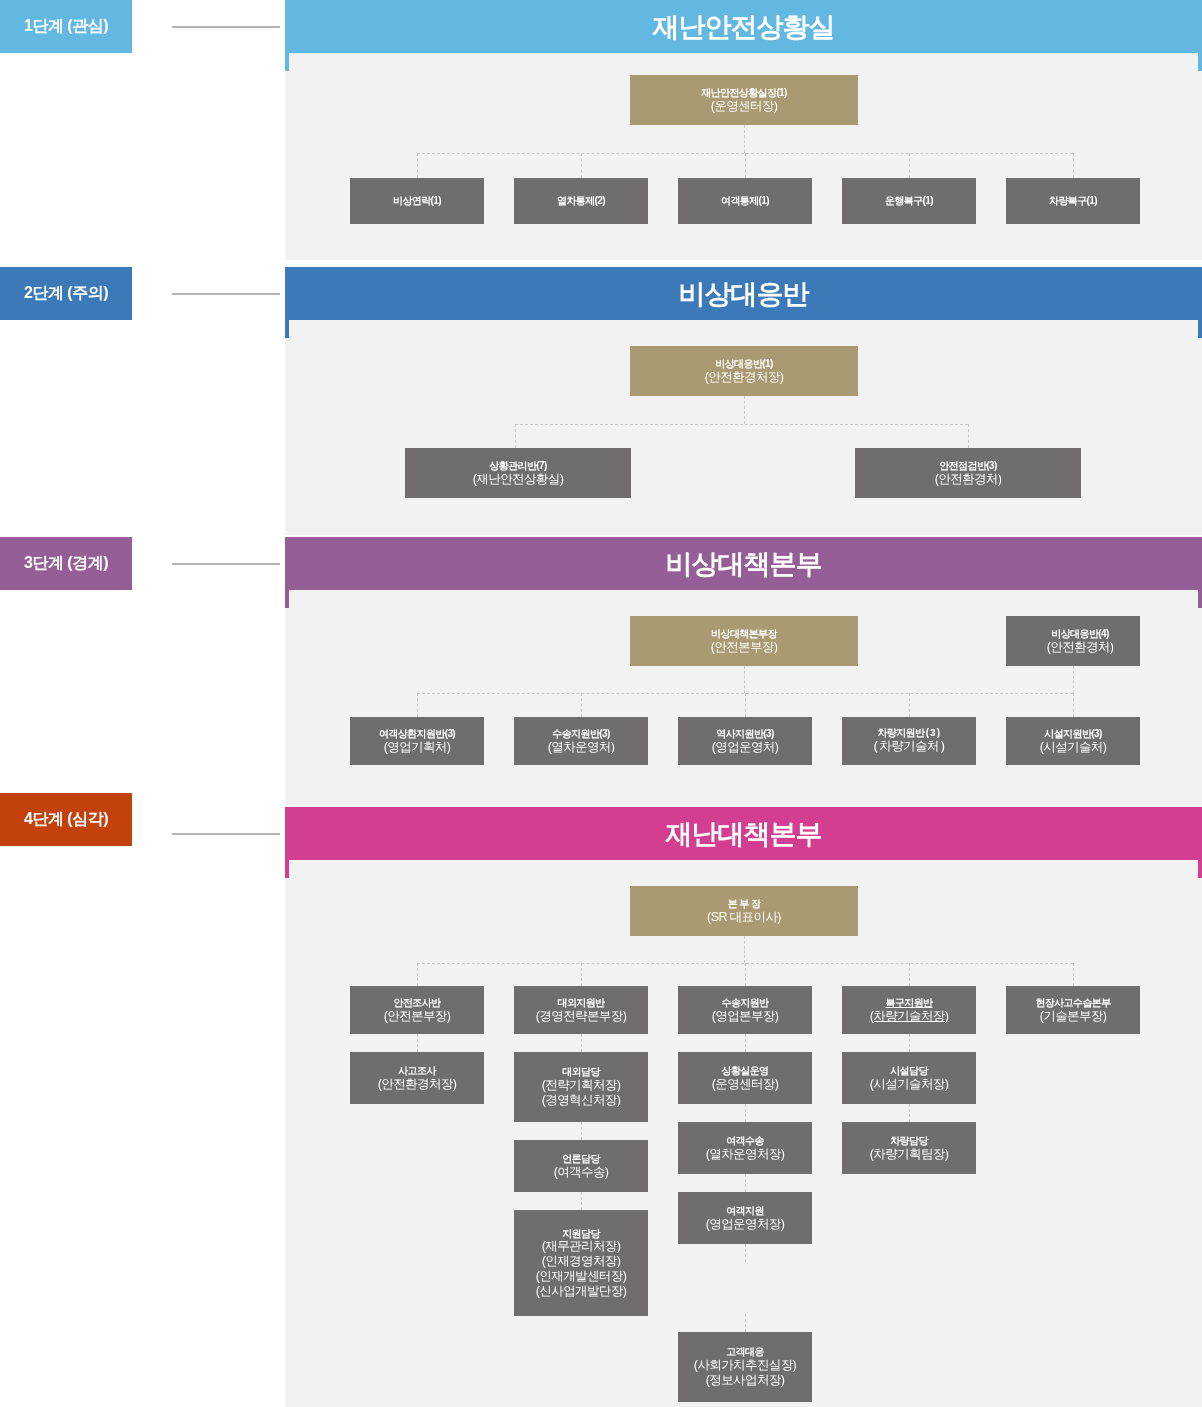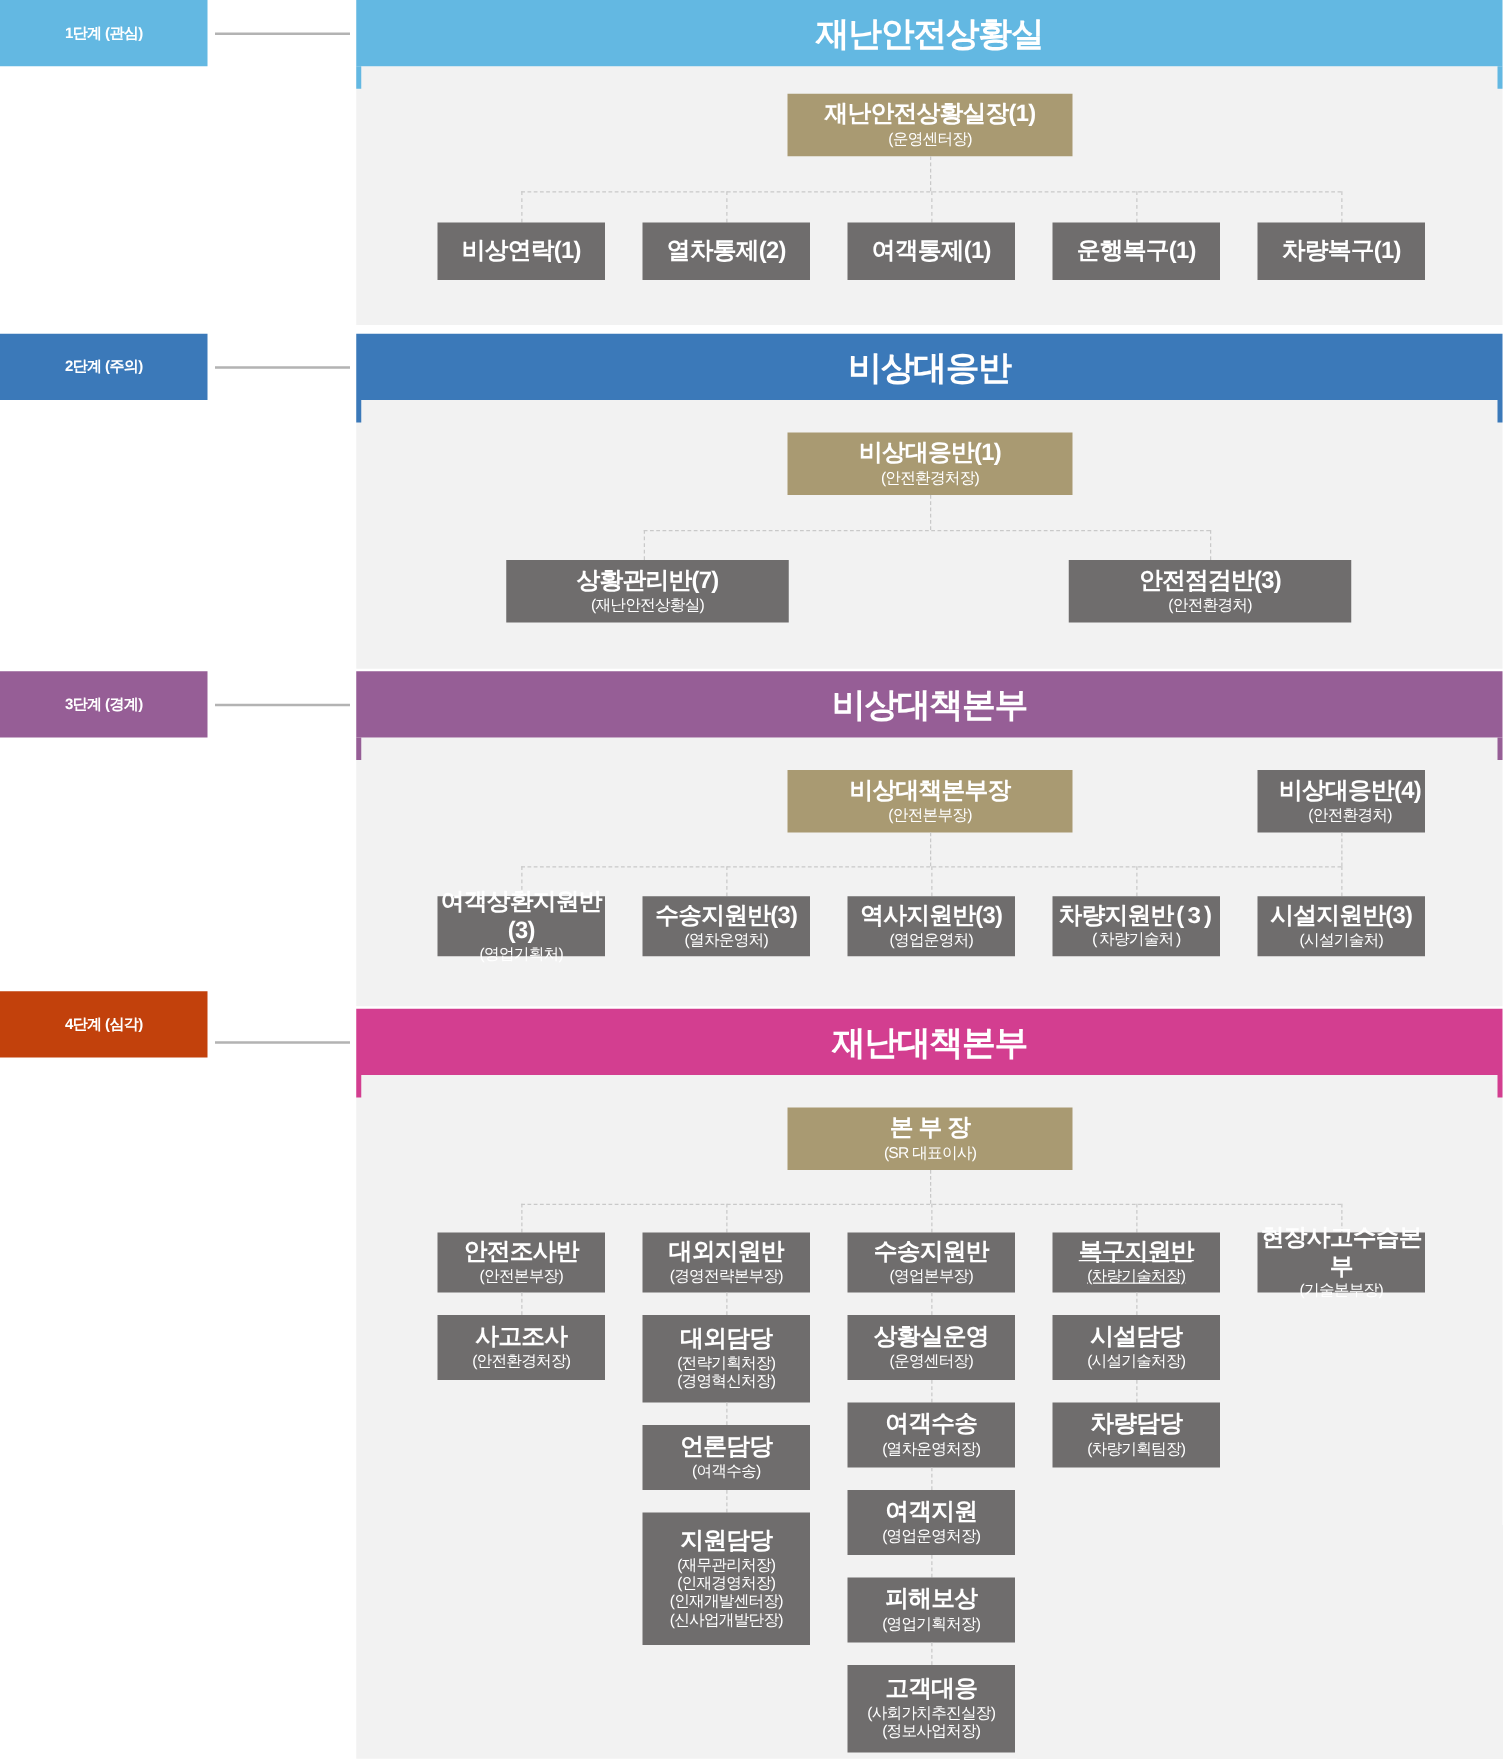--- a/index.html
+++ b/index.html
@@ -9,23 +9,23 @@
     background:#ffffff;
     font-family:"Liberation Sans","DejaVu Sans",sans-serif;
     overflow:hidden;
     position:relative;
   }
   .chart{position:relative;width:1202px;height:1407px;}
 
   
   .stage-chip{
     position:absolute;left:0;
-    width:166px;height:53px;
+    width:132px;height:53px;
     display:flex;align-items:center;justify-content:center;
-    color:#ffffff;font-size:12px;font-weight:bold;
+    color:#ffffff;font-size:16px;font-weight:bold;
     letter-spacing:-0.5px;
     box-sizing:border-box;
   }
   
   .chip-line{
     position:absolute;
     height:2px;background:#b3b3b3;
     left:172px;width:108px;
   }
 
@@ -51,21 +51,21 @@
   .node{
     position:absolute;
     box-sizing:border-box;
     display:flex;flex-direction:column;
     align-items:center;justify-content:center;
     color:#ffffff;
     text-align:center;
     letter-spacing:-0.6px;
     line-height:1.18;
   }
-  .node .t1{font-size:19px;font-weight:bold;}
+  .node .t1{font-size:10px;font-weight:bold;}
   .node .t2{font-size:12.5px;font-weight:normal;}
   .node.gold{background:#a99a72;}
   .node.gray{background:#6f6d6d;}
 
   
   .vline{position:absolute;width:0;border-left:1px dashed #c9c9c9;}
   .hline{position:absolute;height:0;border-top:1px dashed #c9c9c9;}
 </style>
 </head>
 <body>
@@ -227,24 +227,20 @@
     <div class="node gray" style="left: 678px; top: 1122px; width: 134px; height: 52px;">
       <div class="t1">여객수송</div>
       <div class="t2">(열차운영처장)</div>
     </div>
     <div class="vline" style="left: 745px; top: 1174px; height: 18px;"></div>
     <div class="node gray" style="left: 678px; top: 1192px; width: 134px; height: 52px;">
       <div class="t1">여객지원</div>
       <div class="t2">(영업운영처장)</div>
     </div>
     <div class="vline" style="left: 745px; top: 1244px; height: 18px;"></div>
-    <div class="node gray" style="left: 678px; top: 1262px; width: 134px; height: 52px;">
-      <div class="t1">피해보상</div>
-      <div class="t2">(영업기획처장)</div>
-    </div>
     <div class="vline" style="left: 745px; top: 1314px; height: 18px;"></div>
     <div class="node gray" style="left: 678px; top: 1332px; width: 134px; height: 70px;">
       <div class="t1">고객대응</div>
       <div class="t2">(사회가치추진실장)</div>
       <div class="t2">(정보사업처장)</div>
     </div>
     <div class="vline" style="left: 909px; top: 963px; height: 23px;"></div>
     <div class="node gray" style="left: 842px; top: 986px; width: 134px; height: 48px; text-decoration: underline;">
       <div class="t1">복구지원반</div>
       <div class="t2">(차량기술처장)</div>

